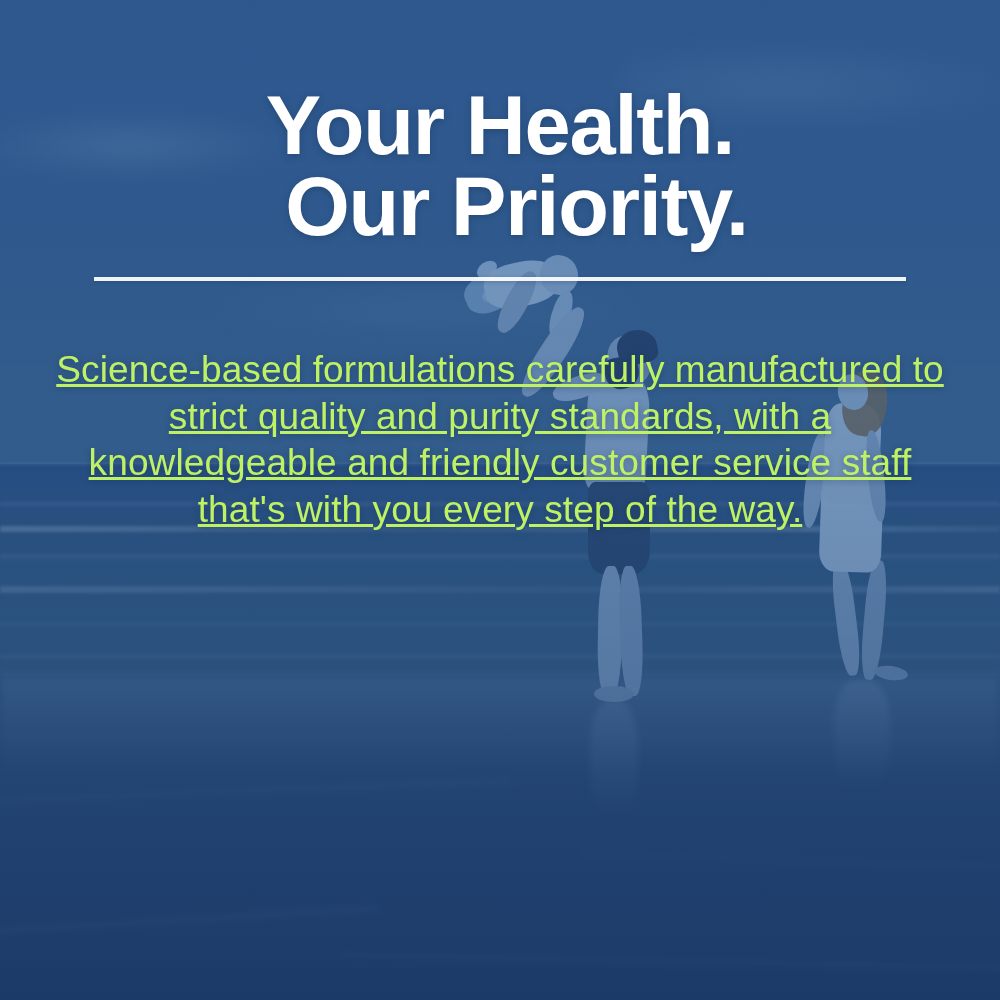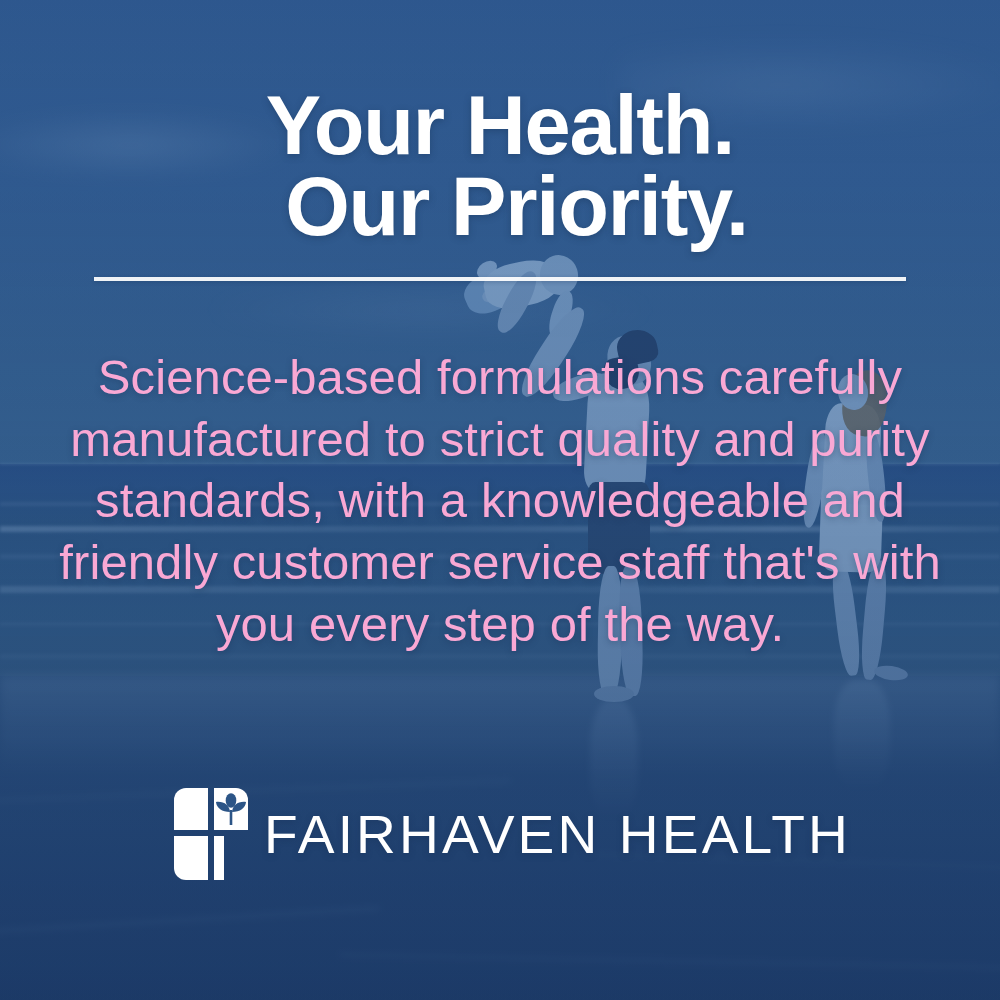--- a/index.html
+++ b/index.html
@@ -160,26 +160,27 @@
     width:812px; height:4px;
     margin-top:30px;
     background:#ffffff;
     opacity:.93;
     box-shadow:0 1px 4px rgba(22,48,82,.30);
   }
 
   .body-copy {
     margin-top:66px;
     width:890px;
-    color:#f9a8d4;
+    color:#bef264;
     font-weight:400;
-    font-size:49px;
+    font-size:37px;
     line-height:1.26;
     letter-spacing:0.1px;
     text-shadow:0 2px 6px rgba(20,45,78,.34);
+    text-decoration:underline;
   }
 
   
   .logo-lockup {
     position:absolute; left:0; right:0; top:786px;
     display:flex; justify-content:center; align-items:center; gap:14px;
   }
   .logo-mark { width:78px; height:96px; flex:none; }
   .wordmark {
     color:#ffffff;
@@ -261,39 +262,14 @@
     <h1 class="headline">
       <span class="l1">Your Health.</span>
       <span class="l2">Our Priority.</span>
     </h1>
 
     <div class="rule"></div>
 
     <p class="body-copy">Science-based formulations carefully manufactured to strict quality and purity standards, with a knowledgeable and friendly customer service staff that's with you every step of the way.</p>
   </div>
 
-  <div class="logo-lockup">
-
-    <span class="logo-mark">
-      <svg viewBox="0 0 78 96" width="78" height="96" aria-hidden="true">
-
-        <path d="M14 2 H36 V44 H2 V14 A12 12 0 0 1 14 2 Z" fill="#ffffff"></path>
-
-        <path d="M42 2 H64 A12 12 0 0 1 76 14 V44 H42 Z" fill="#ffffff"></path>
-
-        <ellipse cx="59" cy="14.5" rx="5.3" ry="7.3" fill="#2c5587"></ellipse>
-
-        <path d="M58 26 C50 26 44.5 22 44 16 C51.5 15 57.5 19 58 26 Z" fill="#2c5587"></path>
-
-        <path d="M60 26 C68 26 73.5 22 74 16 C66.5 15 60.5 19 60 26 Z" fill="#2c5587"></path>
-
-        <rect x="57.7" y="24" width="2.6" height="15" fill="#2c5587"></rect>
-
-        <path d="M2 50 H36 V94 H14 A12 12 0 0 1 2 82 Z" fill="#ffffff"></path>
-
-        <path d="M42 50 H52 V94 H42 Z" fill="#ffffff"></path>
-      </svg>
-    </span>
-
-    <span class="wordmark">FAIRHAVEN HEALTH</span>
-  </div>
 
 </div>
 
 </body></html>

